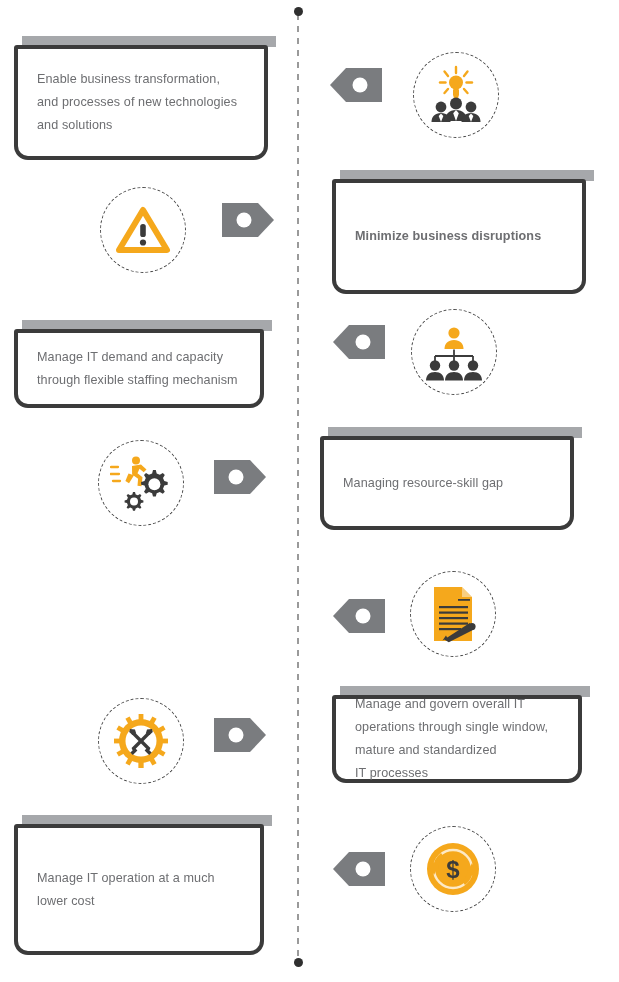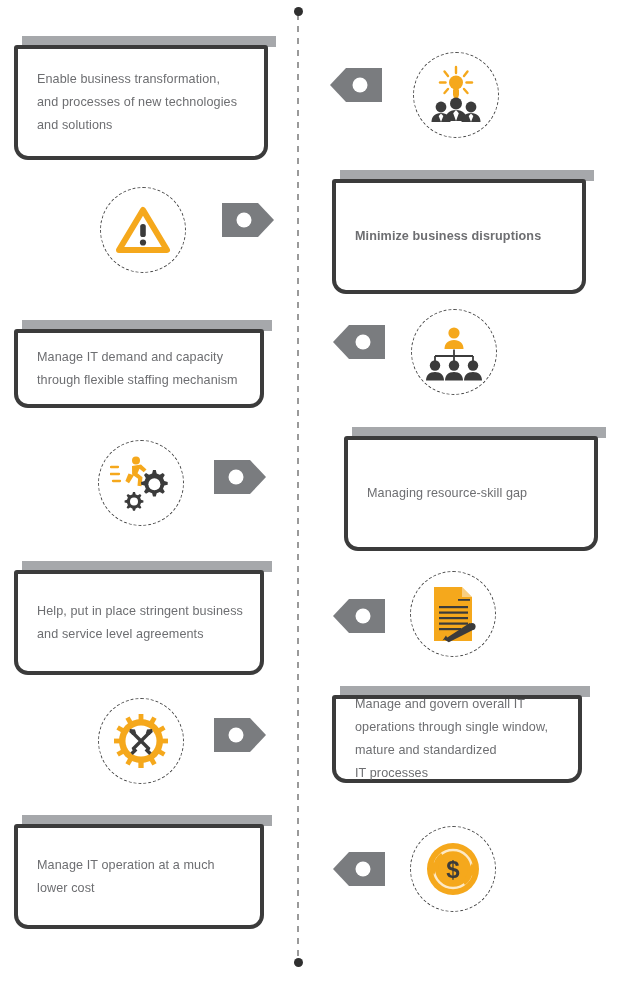--- a/index.html
+++ b/index.html
@@ -250,34 +250,27 @@
     </svg>
   </div>
 
   <div class="tag" style="left:214px; top:460px;">
     <svg width="52" height="34" viewBox="0 0 52 34">
       <path d="M0,0 H36 L52,17 L36,34 H0 Z" fill="#7a7c7f"></path>
       <circle cx="22" cy="17" r="7.5" fill="#ffffff"></circle>
     </svg>
   </div>
 
-  <div class="card" style="left:344px; top:427px; width:262px; height:124px;">
+  <div class="card" style="left:320px; top:427px; width:262px; height:103px;">
     <div class="card-cap"></div>
     <div class="card-body">
       <div class="card-text">Managing resource-skill gap</div>
     </div>
   </div>
 
-  <div class="card" style="left:14px; top:561px; width:258px; height:114px;">
-    <div class="card-cap"></div>
-    <div class="card-body">
-      <div class="card-text">Help, put in place stringent business
-and service level agreements</div>
-    </div>
-  </div>
 
   <div class="tag" style="left:333px; top:599px;">
     <svg width="52" height="34" viewBox="0 0 52 34">
       <path d="M16,0 H52 V34 H16 L0,17 Z" fill="#7a7c7f"></path>
       <circle cx="30" cy="17" r="7.5" fill="#ffffff"></circle>
     </svg>
   </div>
 
   <div class="icon-bubble" style="left:410px; top:571px;">
     <svg width="54" height="58" viewBox="0 0 54 58">
@@ -349,21 +342,21 @@
   <div class="card" style="left:332px; top:686px; width:258px; height:97px;">
     <div class="card-cap"></div>
     <div class="card-body">
       <div class="card-text">Manage and govern overall IT
 operations through single window,
 mature and standardized
 IT processes</div>
     </div>
   </div>
 
-  <div class="card" style="left:14px; top:815px; width:258px; height:114px;">
+  <div class="card" style="left:14px; top:815px; width:258px; height:140px;">
     <div class="card-cap"></div>
     <div class="card-body">
       <div class="card-text">Manage IT operation at a much
 lower cost</div>
     </div>
   </div>
 
   <div class="tag" style="left:333px; top:852px;">
     <svg width="52" height="34" viewBox="0 0 52 34">
       <path d="M16,0 H52 V34 H16 L0,17 Z" fill="#7a7c7f"></path>

